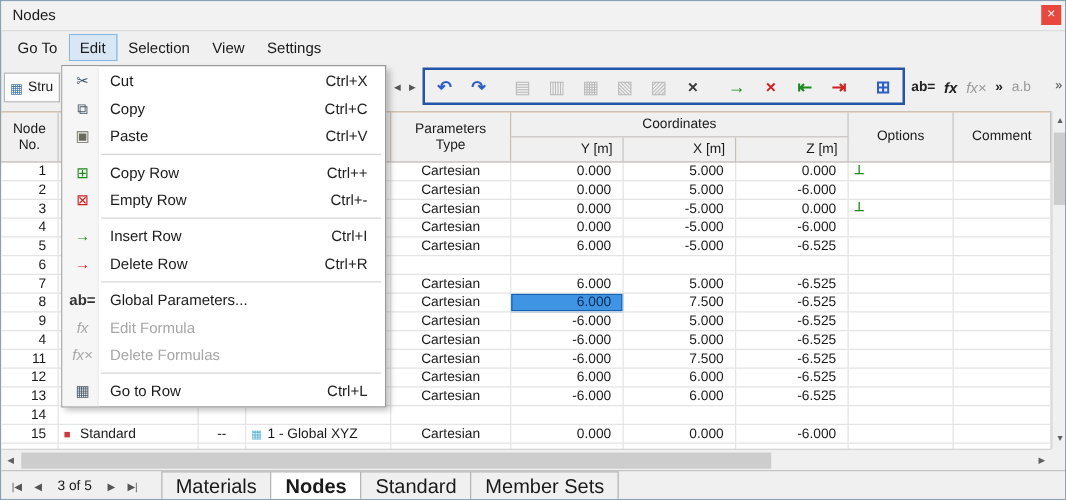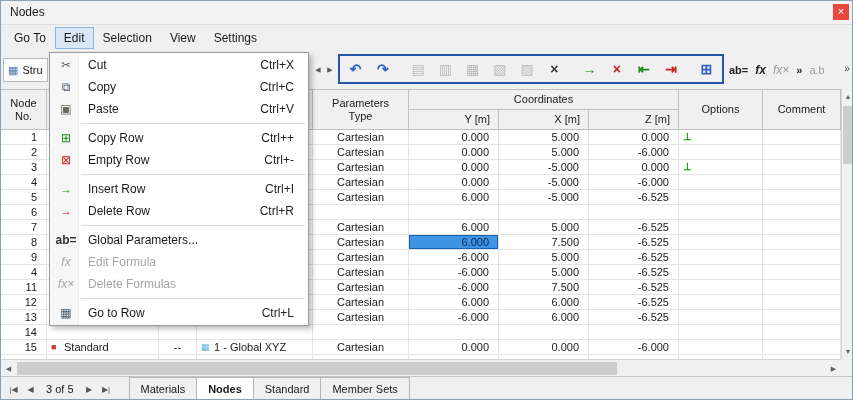--- a/index.html
+++ b/index.html
@@ -89,21 +89,21 @@
   .hs-thumb { position:absolute; left:16px; top:2px; width:600px; height:13px; background:#cdcdcd; }
 
   
   .footer { position:absolute; left:0; top:375px; width:100%; height:25px;
             background:#f0f0f0; border-top:1px solid #c3c3c3;
             display:flex; align-items:center; padding-left:4px; }
   .nav-btn { width:17px; height:20px; font-size:8px; color:#555; display:flex;
              align-items:center; justify-content:center; }
   .nav-label { margin:0 7px; font-size:11px; }
   .tab-strip { display:flex; height:24px; margin-left:14px; }
-  .tab { padding:0 11px; line-height:23px; font-size:11px; background:#f0f0f0;
+  .tab { padding:0 11px; line-height:23px; font-size:16px; background:#f0f0f0;
          border:1px solid #b5b5b5; margin-right:-1px; }
   .tab.active { background:#fff; font-weight:bold; }
 
   
   .edit-menu { position:absolute; left:48px; top:51px; width:260px; background:#fff;
                border:1px solid #9a9a9a; box-shadow:3px 3px 5px rgba(0,0,0,.25);
                z-index:60; padding:1px 0; }
   .edit-menu::before { content:""; position:absolute; left:0; top:0; bottom:0; width:28px;
                background:#f6f6f6; border-right:1px solid #ececec; }
   .menu-row { position:relative; z-index:1; height:22px; display:flex; align-items:center;

